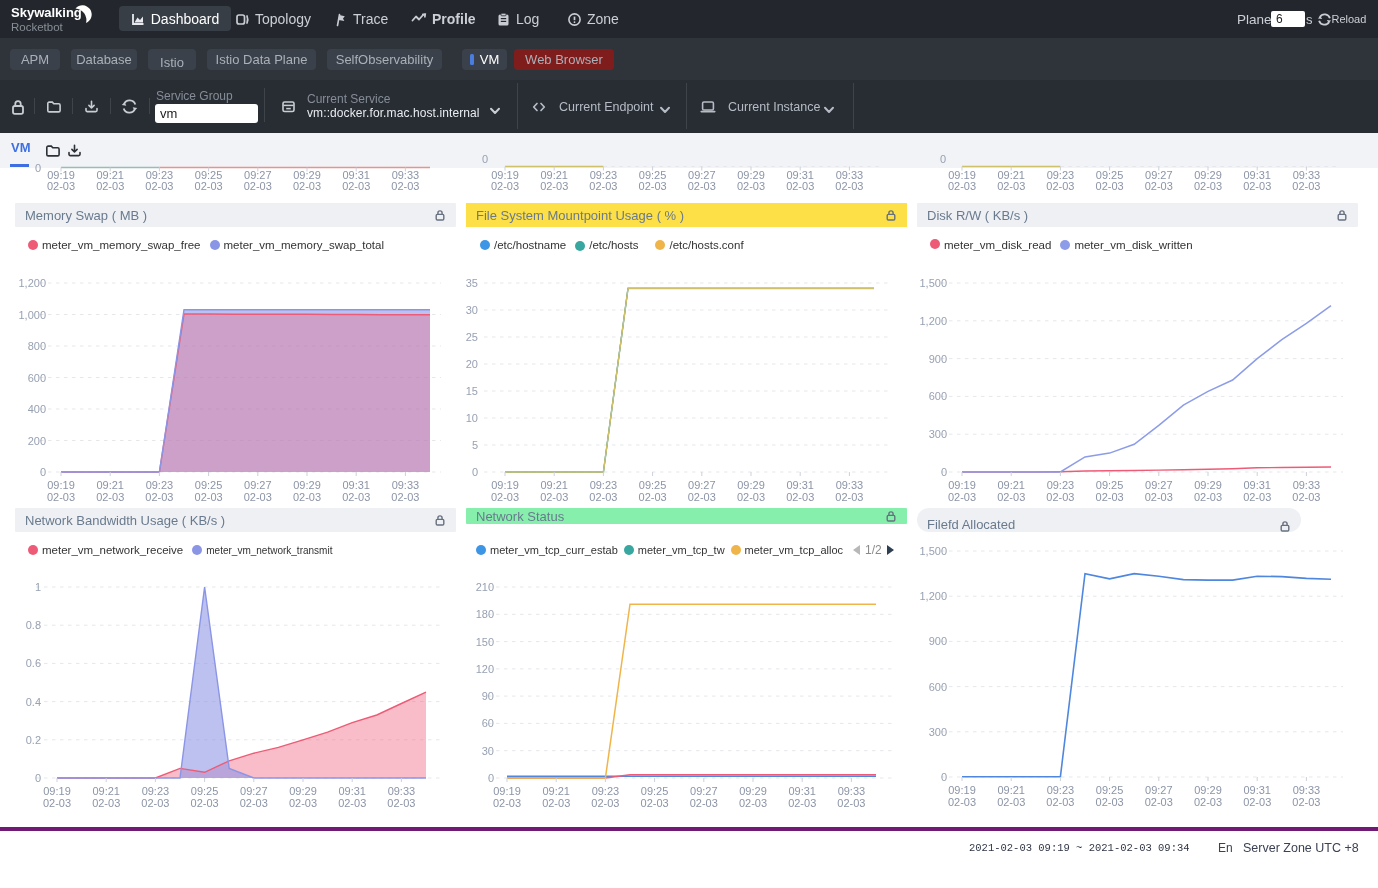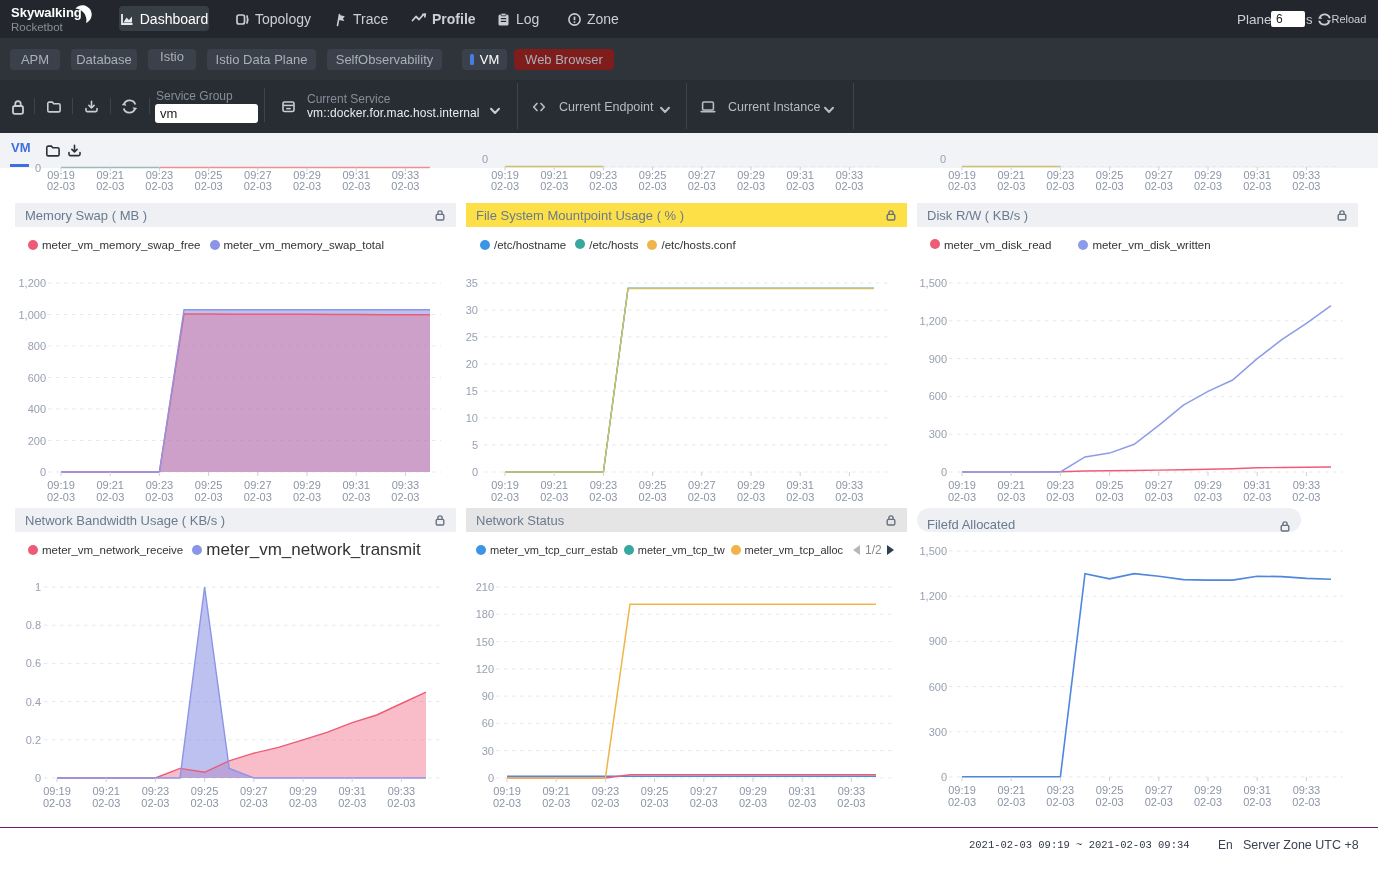--- a/index.html
+++ b/index.html
@@ -1,20 +1,20 @@
 <!DOCTYPE html>
 <html><head><meta charset="utf-8"><style>html,body{margin:0;padding:0;background:#fff;font-family:"Liberation Sans",sans-serif;}*{box-sizing:border-box}</style></head><body>
 <div style="position:relative;width:1378px;height:888px;overflow:hidden;background:#fff">
     <div style="position:absolute;left:0;top:0;width:1378px;height:38px;background:#23272d">
       <div style="position:absolute;left:11px;top:5px;font-size:13px;font-weight:700;color:#fff;letter-spacing:0px">Skywalking</div>
       <svg width="24" height="26" viewBox="0 0 24 26" style="position:absolute;left:72px;top:4px">
         <path d="M3.5 4.5 A9.2 9.2 0 1 1 14 19 A11.5 11.5 0 0 0 3.5 4.5 Z" fill="#fff"></path>
       </svg>
       <div style="position:absolute;left:11px;top:21px;font-size:11.5px;color:#878e96">Rocketbot</div>
-      <div style="position:absolute;left:119px;top:6px;width:90px;height:25px;background:#383e46;border-radius:4px;display:flex;align-items:center;justify-content:center">
+      <div style="position:absolute;left:119px;top:6px;width:112px;height:25px;background:#383e46;border-radius:4px;display:flex;align-items:center;justify-content:center">
         <span style="display:flex;margin-right:6px">
           <svg width="14" height="14" viewBox="0 0 14 14" style="">
             <path d="M2 2 V12 H12.5" fill="none" stroke="#e8eaee" stroke-width="1.8"></path>
             <path d="M3.5 10.5 L6.5 5.5 L9 8 L12 4.5 V10.5 Z" fill="#e8eaee"></path>
           </svg>
         </span>
         <span style="font-size:14px;color:#fff">Dashboard</span>
       </div>
       <div style="position:absolute;left:235px;top:0;height:38px;display:flex;align-items:center">
         <span style="display:flex;margin-right:5px">
@@ -82,21 +82,21 @@
         <span style="font-size:11px;color:#ccd0d6">Reload</span>
       </div>
     </div>
     <div style="position:absolute;left:0;top:38px;width:1378px;height:42px;background:#2f343b">
       <div style="position:absolute;left:10px;top:11px;width:50px;height:21px;background:#3b414a;border-radius:4px;display:flex;align-items:center;justify-content:center">
         <span style="font-size:13px;color:#aab0b8">APM</span>
       </div>
       <div style="position:absolute;left:71px;top:11px;width:66px;height:21px;background:#3b414a;border-radius:4px;display:flex;align-items:center;justify-content:center">
         <span style="font-size:13px;color:#aab0b8">Database</span>
       </div>
-      <div style="position:absolute;left:148px;top:11px;width:48px;height:21px;background:#3b414a;border-radius:4px;display:flex;align-items:flex-start;justify-content:center">
+      <div style="position:absolute;left:148px;top:11px;width:48px;height:21px;background:#3b414a;border-radius:4px;display:flex;align-items:flex-end;justify-content:center">
         <span style="font-size:13px;color:#aab0b8">Istio</span>
       </div>
       <div style="position:absolute;left:207px;top:11px;width:109px;height:21px;background:#3b414a;border-radius:4px;display:flex;align-items:center;justify-content:center">
         <span style="font-size:13px;color:#aab0b8">Istio Data Plane</span>
       </div>
       <div style="position:absolute;left:327px;top:11px;width:115px;height:21px;background:#3b414a;border-radius:4px;display:flex;align-items:center;justify-content:center">
         <span style="font-size:13px;color:#aab0b8">SelfObservability</span>
       </div>
       <div style="position:absolute;left:462px;top:11px;width:45px;height:21px;background:#3b414a;border-radius:4px;display:flex;align-items:center;justify-content:center">
         <span style="width:4px;height:11px;background:#4a7de0;border-radius:1.5px;margin-right:6px"></span>
@@ -351,21 +351,21 @@
             <rect x="2.2" y="5.4" width="7.6" height="5.6" rx="1.2" fill="none" stroke="#66707f" stroke-width="1.4"></rect>
             <path d="M3.9 5.4 V4 a2.1 2.1 0 0 1 4.2 0 V5.4" fill="none" stroke="#66707f" stroke-width="1.4"></path>
           </svg>
         </span>
       </div>
       <div style="position:absolute;left:14px;top:35px;height:14px;display:flex;align-items:center">
         <span style="display:inline-flex;align-items:center;margin-right:9px">
           <span style="width:10px;height:10px;border-radius:50%;background:#3d95e5;margin-right:4px;flex:none"></span>
           <span style="font-size:11.5px;color:#333333">/etc/hostname</span>
         </span>
-        <span style="display:inline-flex;align-items:flex-start;margin-right:9px">
+        <span style="display:inline-flex;align-items:flex-end;margin-right:17px">
           <span style="width:10px;height:10px;border-radius:50%;background:#38a7a0;margin-right:4px;flex:none"></span>
           <span style="font-size:11.5px;color:#333333">/etc/hosts</span>
         </span>
         <span style="display:inline-flex;align-items:center;margin-right:9px">
           <span style="width:10px;height:10px;border-radius:50%;background:#efb54a;margin-right:4px;flex:none"></span>
           <span style="font-size:11.5px;color:#333333">/etc/hosts.conf</span>
         </span>
       </div>
       <svg width="441" height="300" viewBox="0 0 441 300" style="position:absolute;left:0;top:0">
         <line x1="18.0" y1="80.0" x2="426.0" y2="80.0" stroke="#e5e7eb" stroke-width="1" stroke-dasharray="3.5 4.5"></line>
@@ -417,21 +417,21 @@
       <div style="position:absolute;left:0;top:0;width:441px;height:24px;background:#eef0f4;border-radius:1px;display:flex;align-items:center">
         <span style="font-size:13px;color:#697a8e;margin-left:10px">Disk R/W ( KB/s )</span>
         <span style="margin-left:auto;margin-right:10px;display:flex">
           <svg width="12" height="12" viewBox="0 0 12 12" style="">
             <rect x="2.2" y="5.4" width="7.6" height="5.6" rx="1.2" fill="none" stroke="#66707f" stroke-width="1.4"></rect>
             <path d="M3.9 5.4 V4 a2.1 2.1 0 0 1 4.2 0 V5.4" fill="none" stroke="#66707f" stroke-width="1.4"></path>
           </svg>
         </span>
       </div>
       <div style="position:absolute;left:13px;top:35px;height:14px;display:flex;align-items:center">
-        <span style="display:inline-flex;margin-right:27px">
+        <span style="display:inline-flex;margin-right:9px">
           <span style="width:10px;height:10px;border-radius:50%;background:#ee5b76;margin-right:4px;flex:none"></span>
           <span style="font-size:11.5px;color:#333333">meter_vm_disk_read</span>
         </span>
         <span style="display:inline-flex;align-items:center;margin-right:9px">
           <span style="width:10px;height:10px;border-radius:50%;background:#8c9ce8;margin-right:4px;flex:none"></span>
           <span style="font-size:11.5px;color:#333333">meter_vm_disk_written</span>
         </span>
       </div>
       <svg width="441" height="300" viewBox="0 0 441 300" style="position:absolute;left:0;top:0">
         <line x1="24.0" y1="80.0" x2="426.0" y2="80.0" stroke="#e5e7eb" stroke-width="1" stroke-dasharray="3.5 4.5"></line>
@@ -484,21 +484,21 @@
           </svg>
         </span>
       </div>
       <div style="position:absolute;left:13px;top:35px;height:14px;display:flex;align-items:center">
         <span style="display:inline-flex;align-items:center;margin-right:9px">
           <span style="width:10px;height:10px;border-radius:50%;background:#ee5b76;margin-right:4px;flex:none"></span>
           <span style="font-size:11.5px;color:#333333">meter_vm_network_receive</span>
         </span>
         <span style="display:inline-flex;align-items:center;margin-right:9px">
           <span style="width:10px;height:10px;border-radius:50%;background:#8b95e6;margin-right:4px;flex:none"></span>
-          <span style="font-size:17px;color:#333333">meter_vm_network_transmit</span>
+          <span style="font-size:10px;color:#333333">meter_vm_network_transmit</span>
         </span>
       </div>
       <svg width="441" height="300" viewBox="0 0 441 300" style="position:absolute;left:0;top:0">
         <line x1="21.0" y1="79.0" x2="426.0" y2="79.0" stroke="#e5e7eb" stroke-width="1" stroke-dasharray="3.5 4.5"></line>
         <line x1="21.0" y1="117.2" x2="426.0" y2="117.2" stroke="#e5e7eb" stroke-width="1" stroke-dasharray="3.5 4.5"></line>
         <line x1="21.0" y1="155.4" x2="426.0" y2="155.4" stroke="#e5e7eb" stroke-width="1" stroke-dasharray="3.5 4.5"></line>
         <line x1="21.0" y1="193.6" x2="426.0" y2="193.6" stroke="#e5e7eb" stroke-width="1" stroke-dasharray="3.5 4.5"></line>
         <line x1="21.0" y1="231.8" x2="426.0" y2="231.8" stroke="#e5e7eb" stroke-width="1" stroke-dasharray="3.5 4.5"></line>
         <line x1="21.0" y1="270.0" x2="426.0" y2="270.0" stroke="#e5e7eb" stroke-width="1" stroke-dasharray="3.5 4.5"></line>
         <text x="26.0" y="79.0" font-size="11" fill="#98a1b2" text-anchor="end" dominant-baseline="central">1</text>
@@ -531,21 +531,21 @@
         <text x="288.0" y="298.5" font-size="11" fill="#8b94a6" text-anchor="middle">02-03</text>
         <line x1="337.2" y1="270.0" x2="337.2" y2="274.0" stroke="#ccd1da" stroke-width="1"></line>
         <text x="337.2" y="287.0" font-size="11" fill="#8b94a6" text-anchor="middle">09:31</text>
         <text x="337.2" y="298.5" font-size="11" fill="#8b94a6" text-anchor="middle">02-03</text>
         <line x1="386.4" y1="270.0" x2="386.4" y2="274.0" stroke="#ccd1da" stroke-width="1"></line>
         <text x="386.4" y="287.0" font-size="11" fill="#8b94a6" text-anchor="middle">09:33</text>
         <text x="386.4" y="298.5" font-size="11" fill="#8b94a6" text-anchor="middle">02-03</text>
       </svg>
     </div>
     <div style="position:absolute;left:466px;top:508px;width:441px;height:300px">
-      <div style="position:absolute;left:0;top:0;width:441px;height:24px;background:#e5e5e5;border-radius:1px;display:flex;align-items:center">
+      <div style="position:absolute;left:0;top:0;width:441px;height:16px;background:#86efac;border-radius:1px;display:flex;align-items:center">
         <span style="font-size:13px;color:#697a8e;margin-left:10px">Network Status</span>
         <span style="margin-left:auto;margin-right:10px;display:flex">
           <svg width="12" height="12" viewBox="0 0 12 12" style="">
             <rect x="2.2" y="5.4" width="7.6" height="5.6" rx="1.2" fill="none" stroke="#66707f" stroke-width="1.4"></rect>
             <path d="M3.9 5.4 V4 a2.1 2.1 0 0 1 4.2 0 V5.4" fill="none" stroke="#66707f" stroke-width="1.4"></path>
           </svg>
         </span>
       </div>
       <div style="position:absolute;left:10px;top:35px;height:14px;display:flex;align-items:center">
         <span style="display:inline-flex;align-items:center;margin-right:6px">
@@ -659,17 +659,17 @@
         <text x="291.0" y="286.0" font-size="11" fill="#8b94a6" text-anchor="middle">09:29</text>
         <text x="291.0" y="297.5" font-size="11" fill="#8b94a6" text-anchor="middle">02-03</text>
         <line x1="340.2" y1="269.0" x2="340.2" y2="273.0" stroke="#ccd1da" stroke-width="1"></line>
         <text x="340.2" y="286.0" font-size="11" fill="#8b94a6" text-anchor="middle">09:31</text>
         <text x="340.2" y="297.5" font-size="11" fill="#8b94a6" text-anchor="middle">02-03</text>
         <line x1="389.4" y1="269.0" x2="389.4" y2="273.0" stroke="#ccd1da" stroke-width="1"></line>
         <text x="389.4" y="286.0" font-size="11" fill="#8b94a6" text-anchor="middle">09:33</text>
         <text x="389.4" y="297.5" font-size="11" fill="#8b94a6" text-anchor="middle">02-03</text>
       </svg>
     </div>
-    <div style="position:absolute;left:0;top:827px;width:1378px;height:40px;border-top:1px solid #701a75;background:#fff">
+    <div style="position:absolute;left:0;top:827px;width:1378px;height:40px;border-top:4px solid #701a75;background:#fff">
       <div style="position:absolute;left:969px;top:11px;font-family:'Liberation Mono',monospace;font-size:10.5px;color:#2f3545">2021-02-03 09:19 ~ 2021-02-03 09:34</div>
       <div style="position:absolute;left:1218px;top:10px;font-size:12px;color:#3c4254">En</div>
       <div style="position:absolute;left:1243px;top:10px;font-size:12.5px;color:#3c4254">Server Zone UTC +8</div>
     </div>
   </div>
 </body></html>

